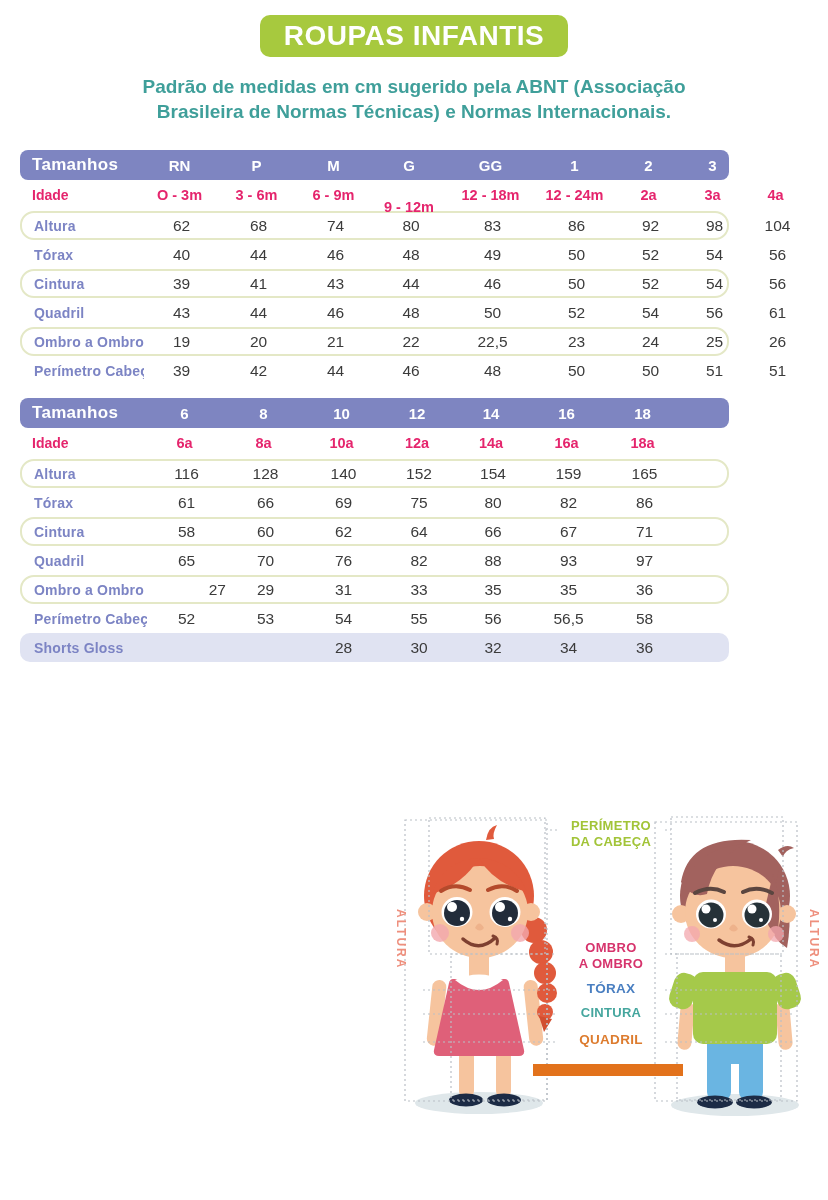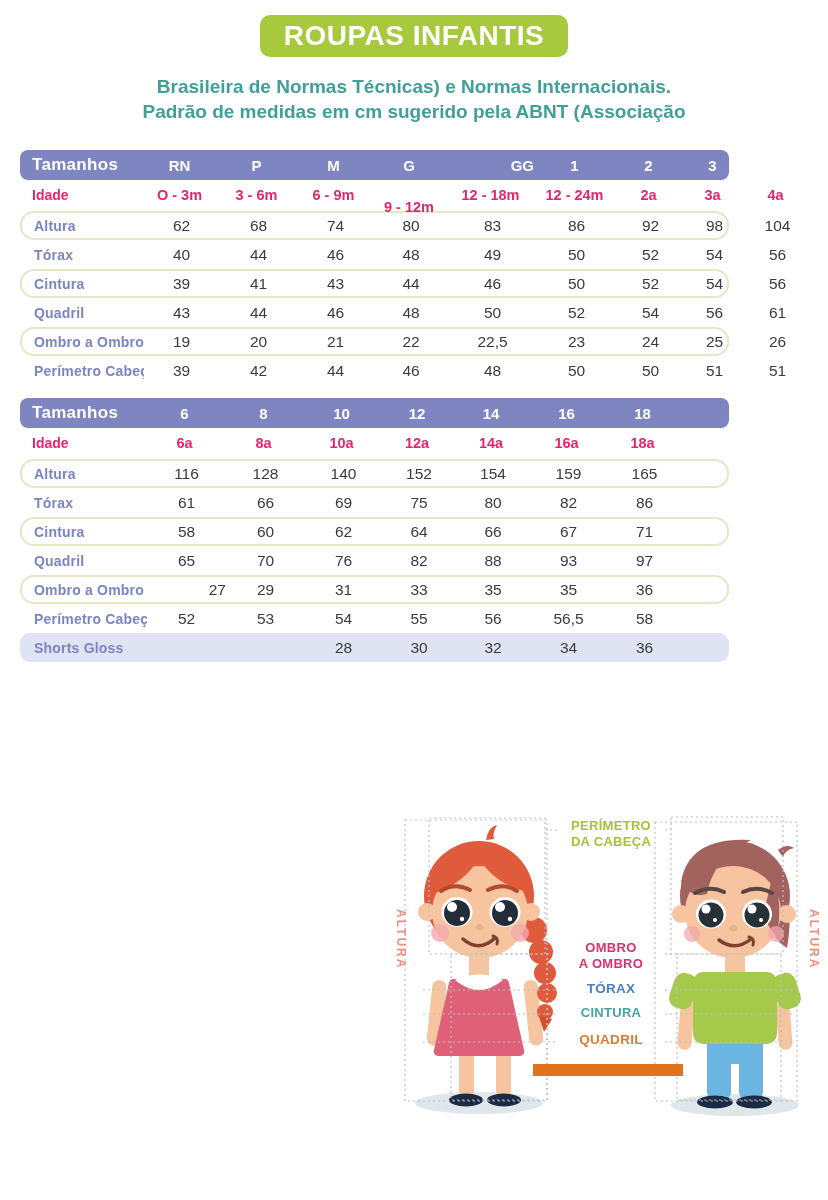--- a/index.html
+++ b/index.html
@@ -47,32 +47,32 @@
 <body>
 
 <div class="page">
 
 
   <div class="badge-wrap">
     <span class="badge">ROUPAS INFANTIS</span>
   </div>
 
   <div class="desc">
+    <span>Padrão de medidas em cm sugerido pela ABNT (Associação</span>
     <span>Brasileira de Normas Técnicas) e Normas Internacionais.</span>
-    <span>Padrão de medidas em cm sugerido pela ABNT (Associação</span>
   </div>
 
   <div id="table1" class="size-table">
       <div class="trow thead">
         <div class="cell label hlabel" style="flex: 0 0 122px;">Tamanhos</div>
         <div class="cell val hval" style="flex: 0 0 75px;">RN</div>
         <div class="cell val hval" style="flex: 0 0 79px;">P</div>
         <div class="cell val hval" style="flex: 0 0 75px;">M</div>
         <div class="cell val hval" style="flex: 0 0 76px;">G</div>
-        <div class="cell val hval" style="flex: 0 0 87px; text-align: right;">GG</div>
+        <div class="cell val hval" style="flex: 0 0 87px;">GG</div>
         <div class="cell val hval" style="flex: 0 0 81px;">1</div>
         <div class="cell val hval" style="flex: 0 0 67px;">2</div>
         <div class="cell val hval" style="flex: 0 0 61px;">3</div>
         <div class="cell val hval" style="flex: 0 0 65px;">4</div>
       </div>
       <div class="trow age">
         <div class="cell label alabel" style="flex: 0 0 122px;">Idade</div>
         <div class="cell val aval" style="flex: 0 0 75px;">O - 3m</div>
         <div class="cell val aval" style="flex: 0 0 79px;">3 - 6m</div>
         <div class="cell val aval" style="flex: 0 0 75px;">6 - 9m</div>

